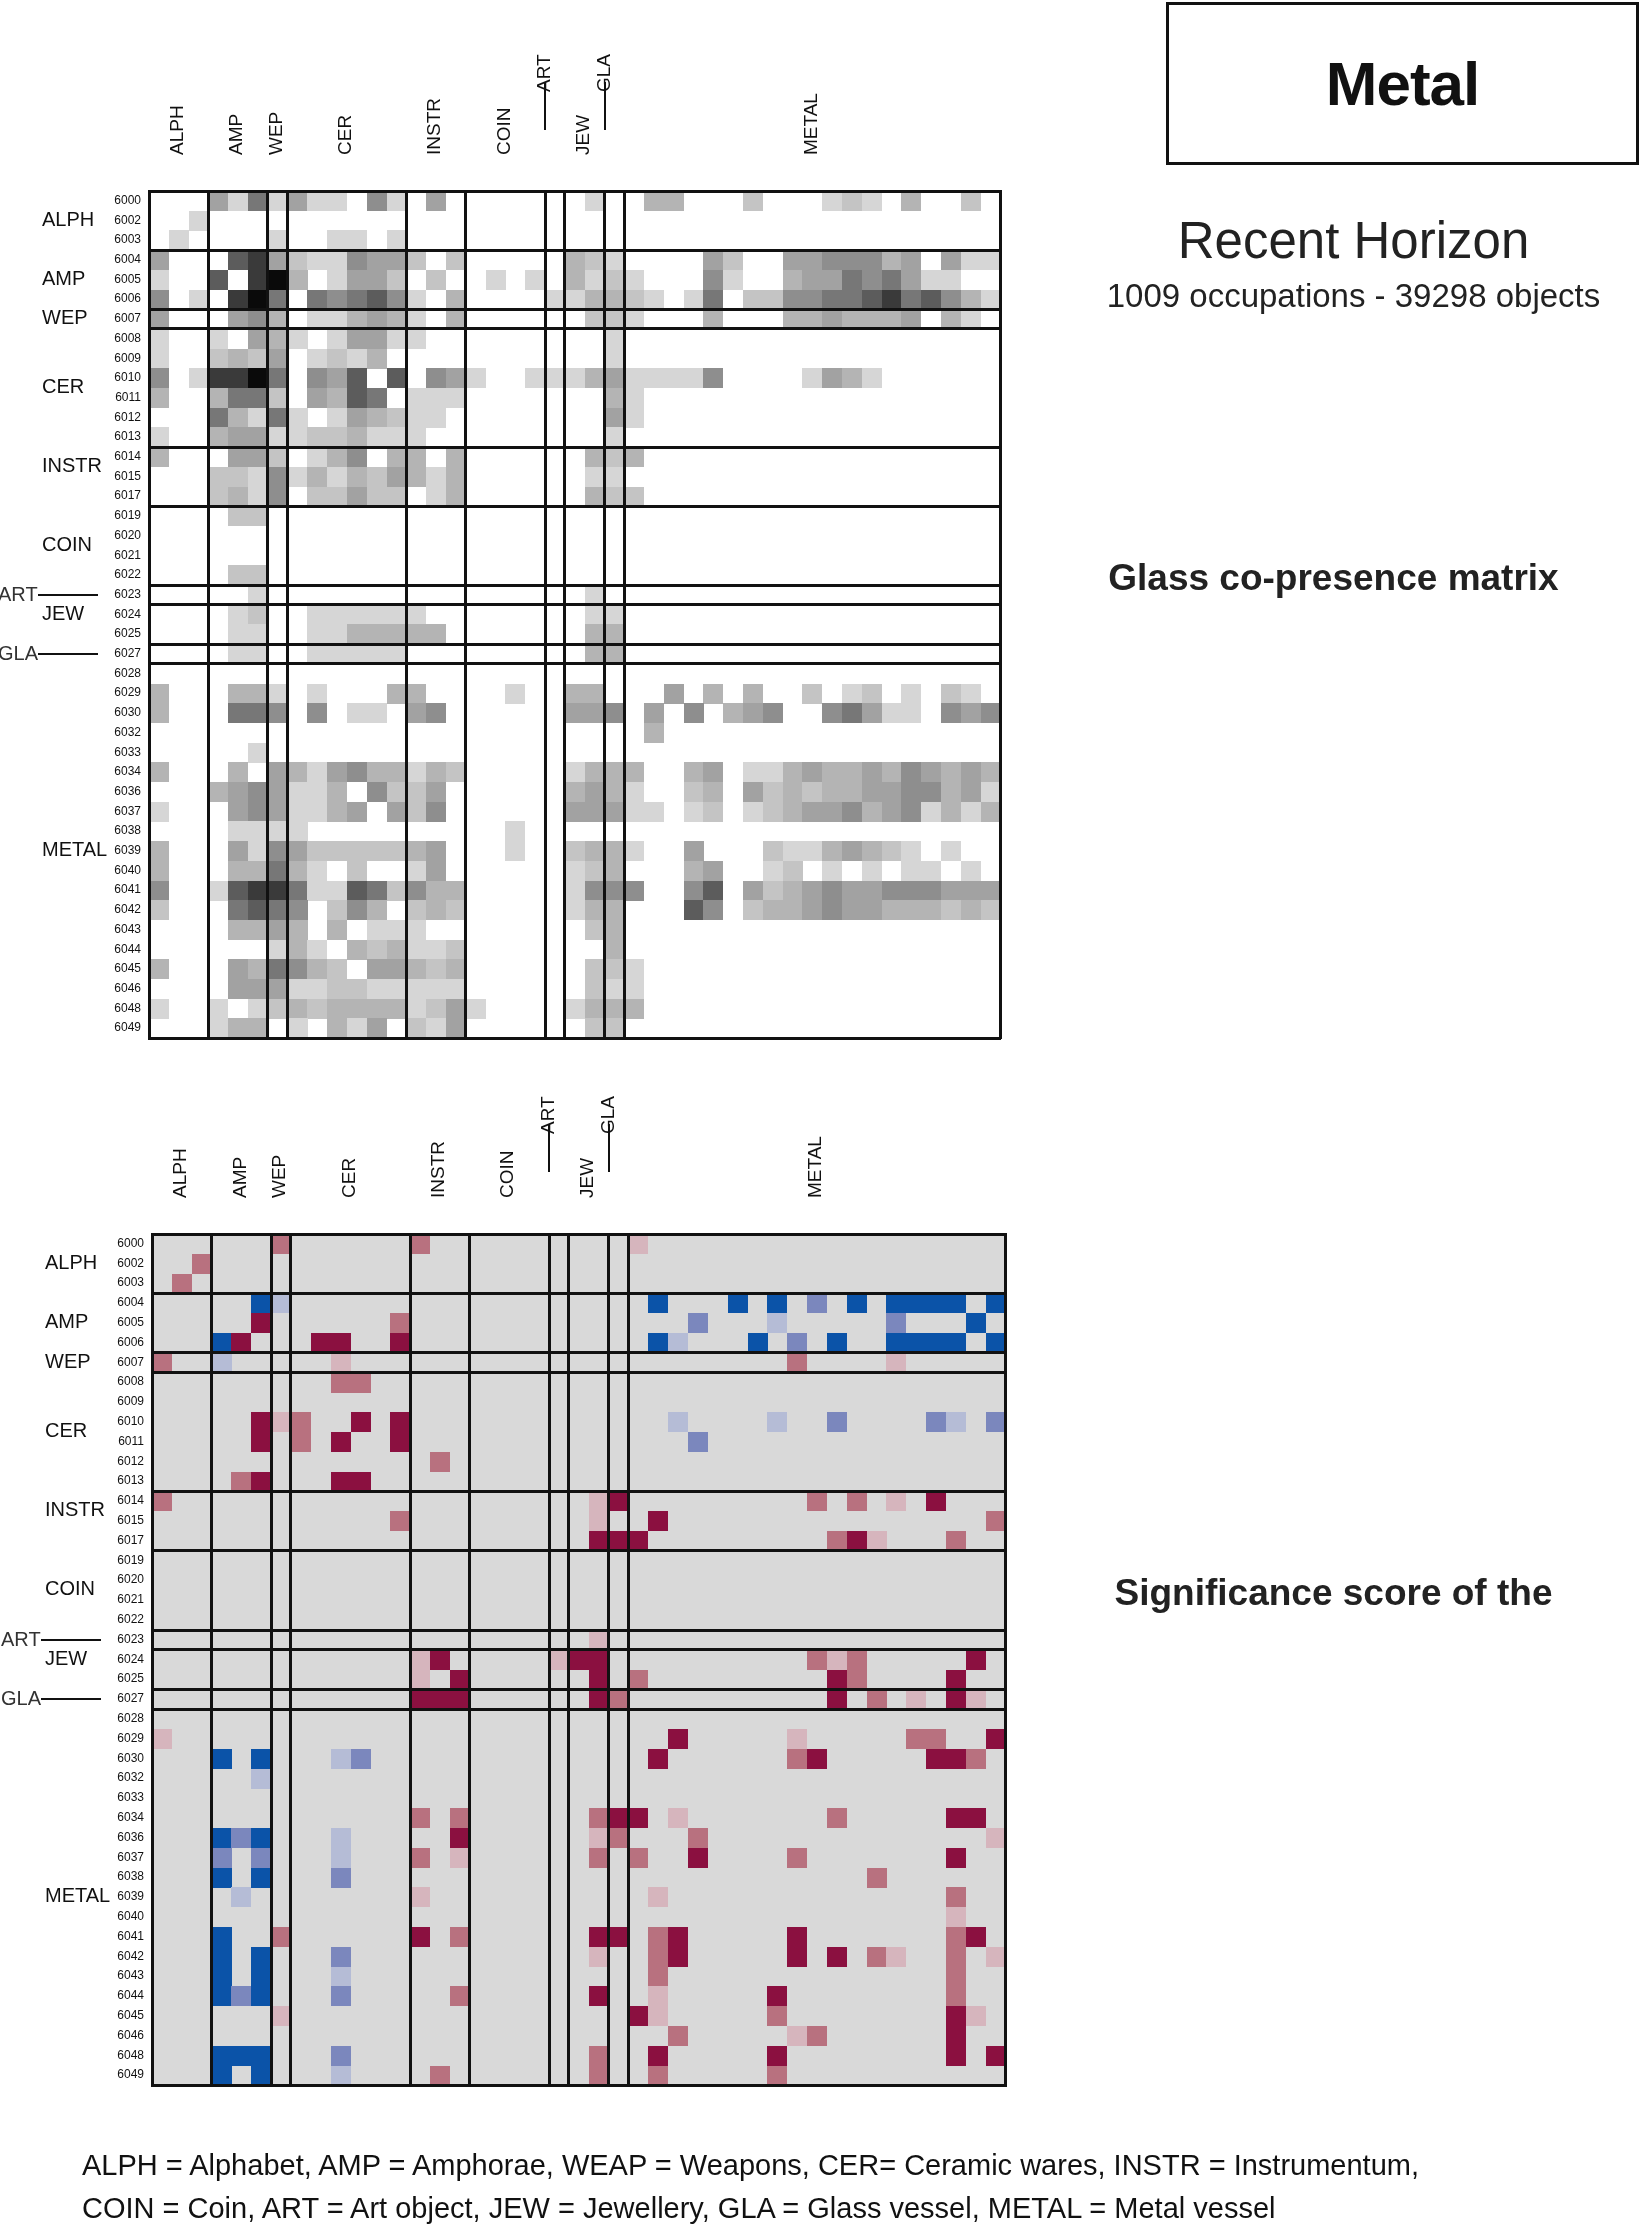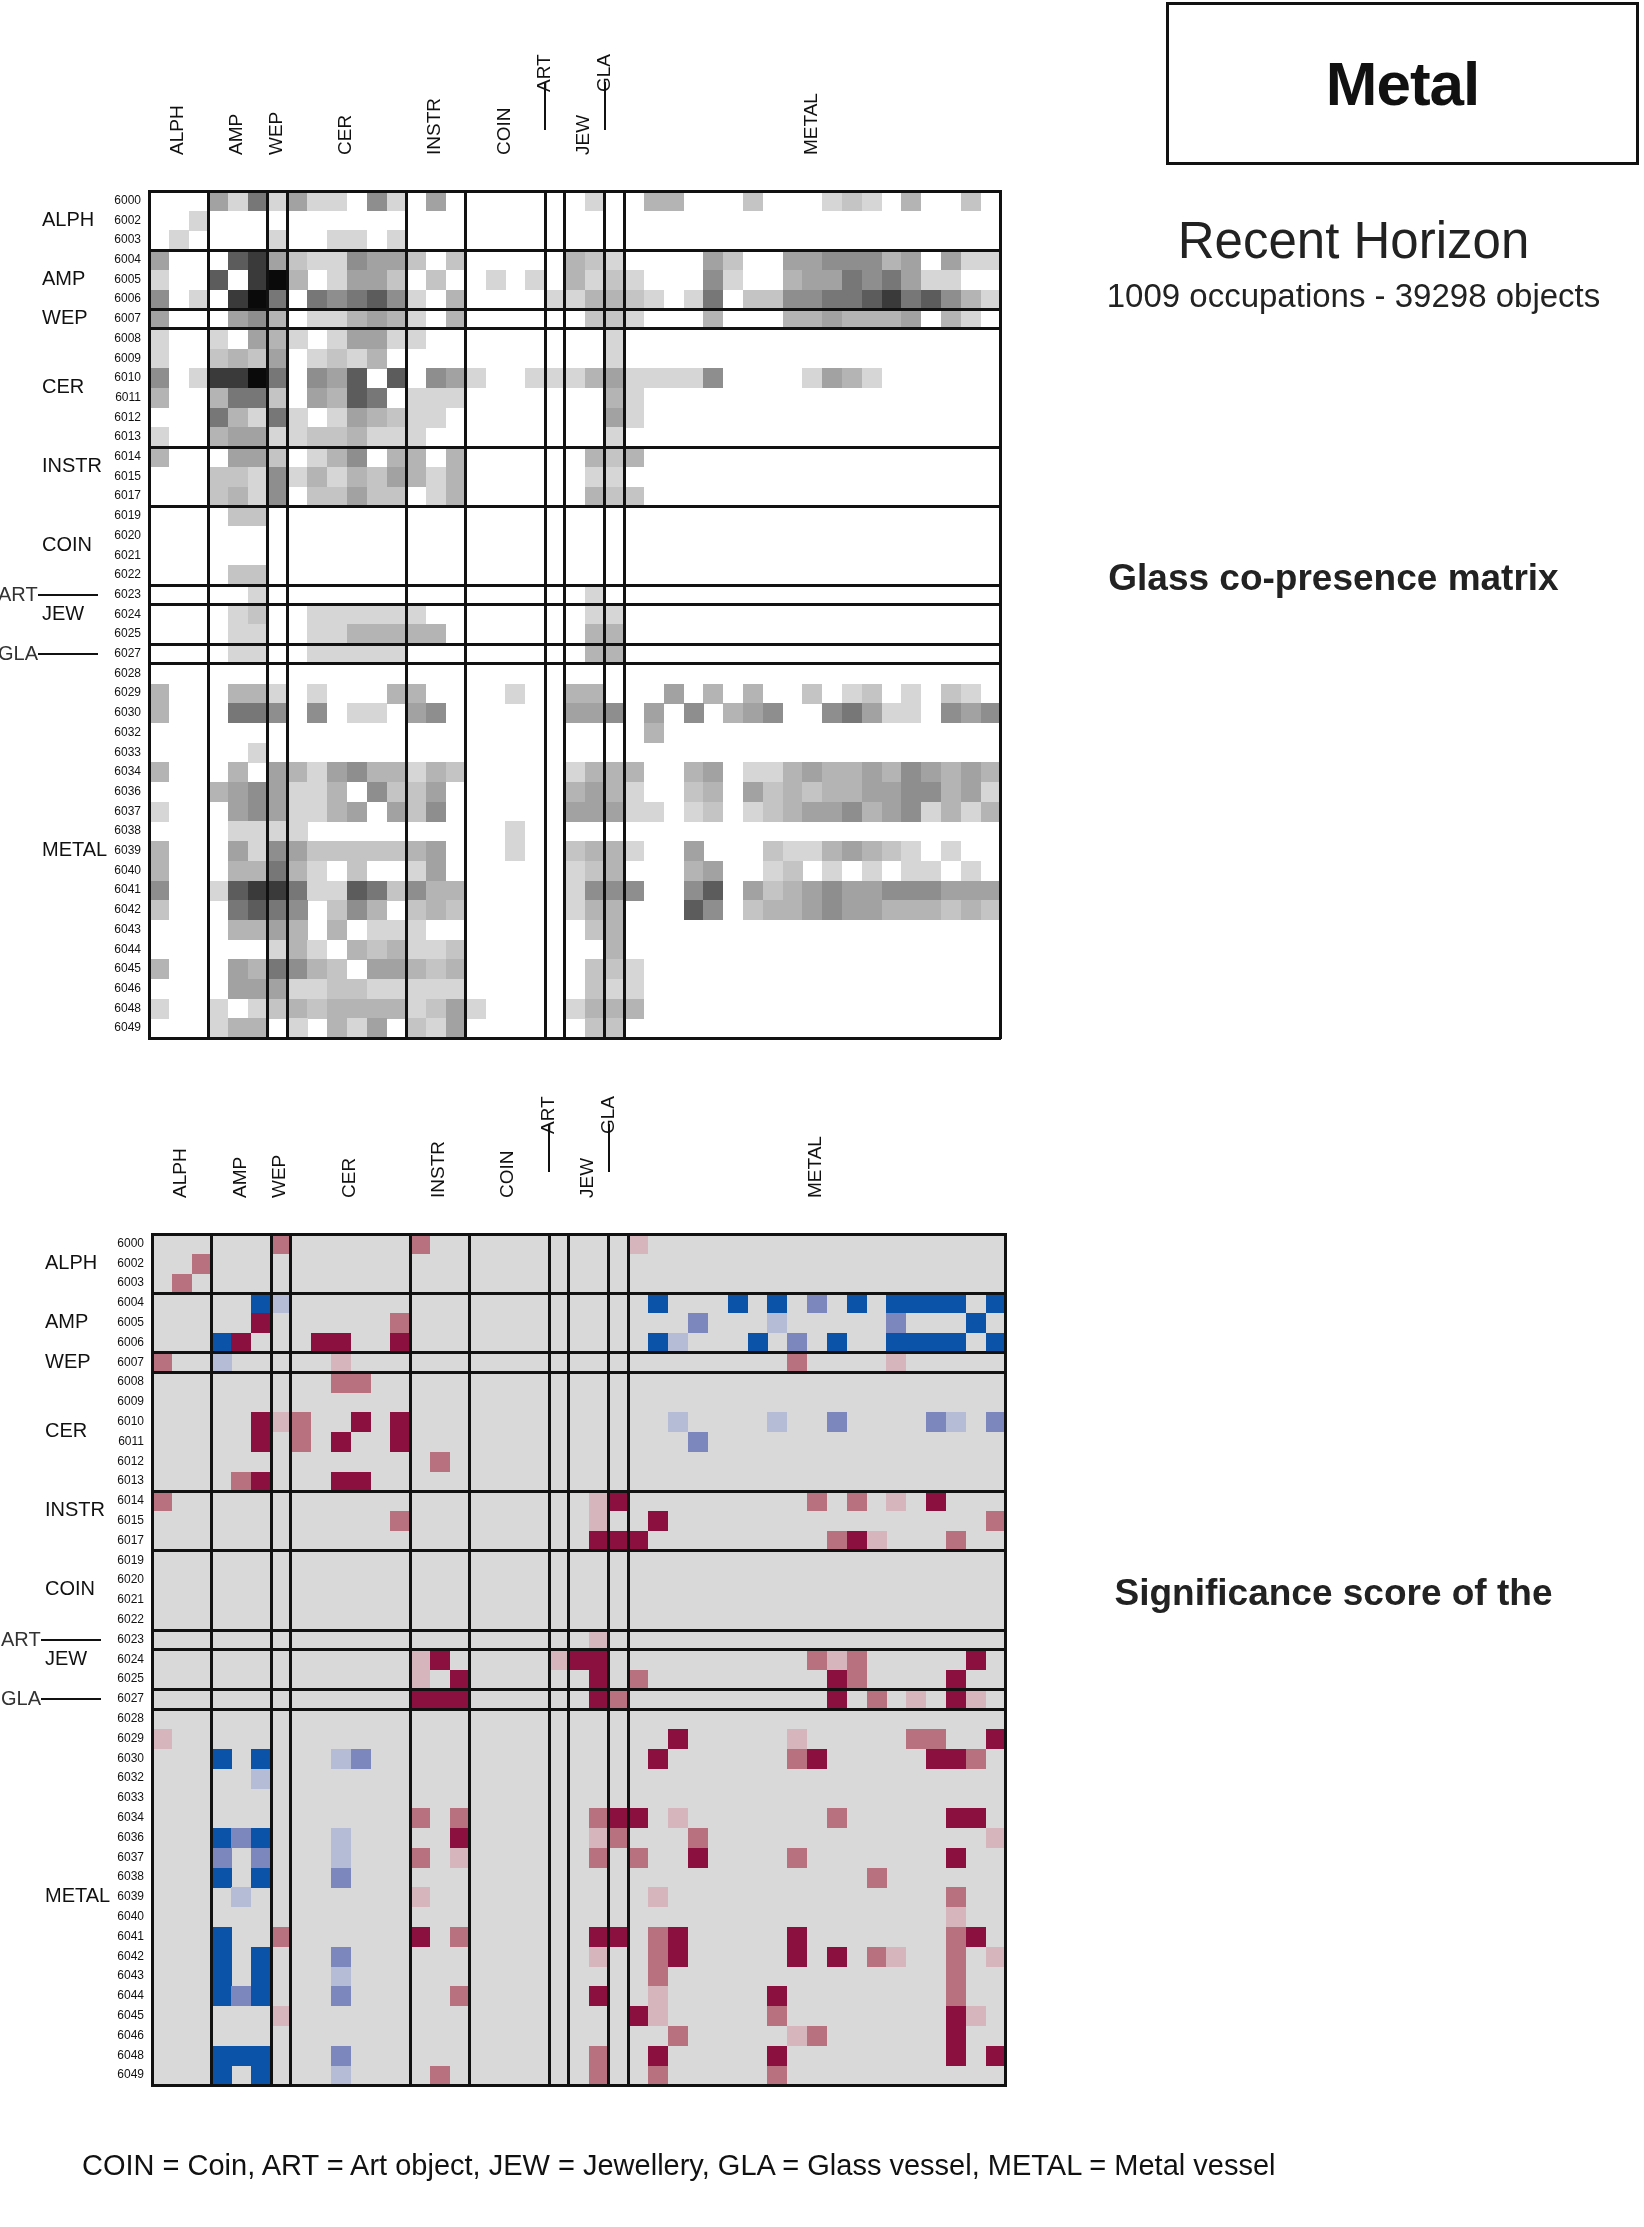--- a/index.html
+++ b/index.html
@@ -944,20 +944,21 @@
     <div class="gridline" style="top: 414px; left: -1px; height: 3px; width: 856px;"></div>
     <div class="gridline" style="left: 455px; top: -1px; width: 3px; height: 853px;"></div>
     <div class="gridline" style="top: 454px; left: -1px; height: 3px; width: 856px;"></div>
     <div class="gridline" style="left: 475px; top: -1px; width: 3px; height: 853px;"></div>
     <div class="gridline" style="top: 474px; left: -1px; height: 3px; width: 856px;"></div>
     <div class="gridline" style="left: 852px; top: -1px; width: 3px; height: 853px;"></div>
     <div class="gridline" style="top: 850px; left: -1px; height: 3px; width: 856px;"></div>
   </div>
 
 <div class="abs legend">
+  <div>ALPH = Alphabet, AMP = Amphorae, WEAP = Weapons, CER= Ceramic wares, INSTR = Instrumentum,</div>
   <div>COIN = Coin, ART = Art object, JEW = Jewellery, GLA = Glass vessel, METAL = Metal vessel</div>
 </div>
 
 <div class="col-label" style="left: 188px; top: 133px;">ALPH</div>
 <div class="col-label" style="left: 247px; top: 133px;">AMP</div>
 <div class="col-label" style="left: 287px; top: 133px;">WEP</div>
 <div class="col-label" style="left: 356px; top: 133px;">CER</div>
 <div class="col-label" style="left: 445px; top: 133px;">INSTR</div>
 <div class="col-label" style="left: 515px; top: 133px;">COIN</div>
 <div class="col-label" style="left: 555px; top: 70px;">ART</div>

